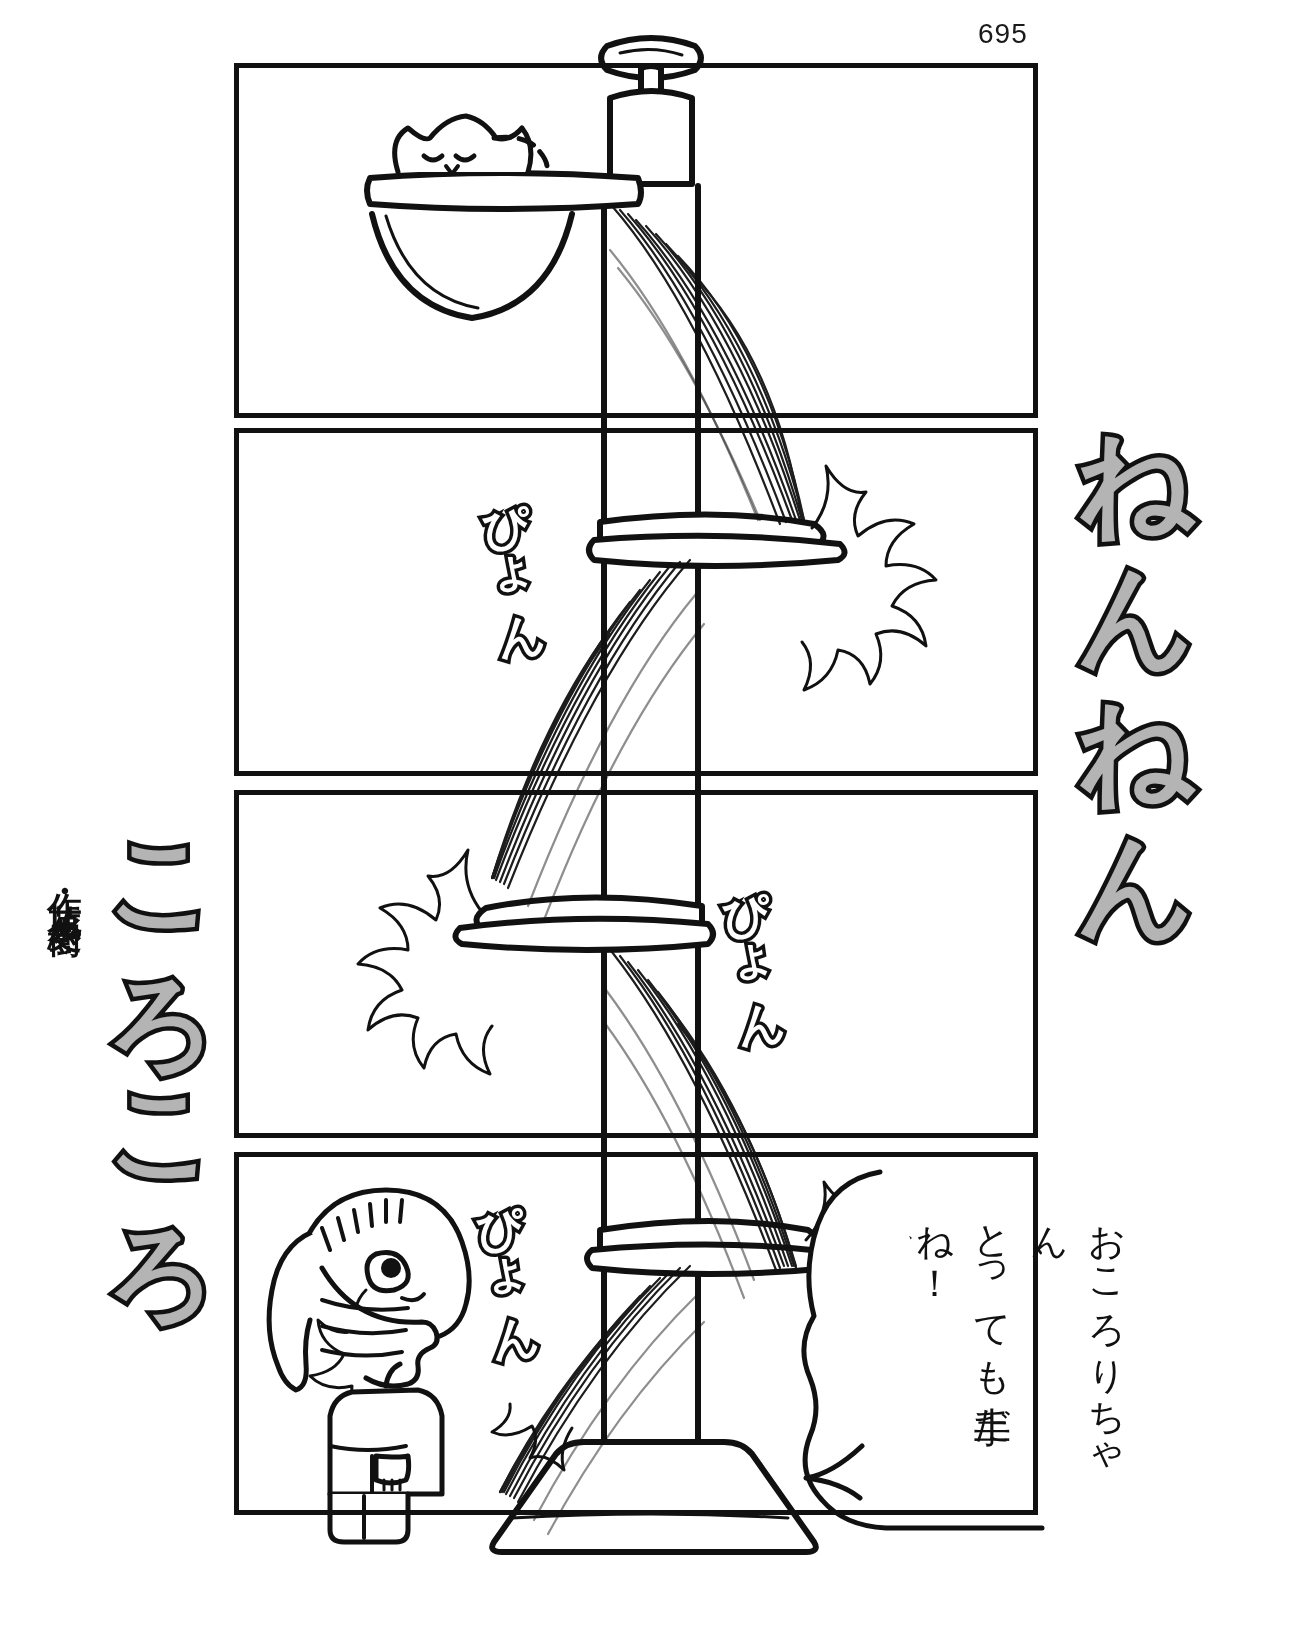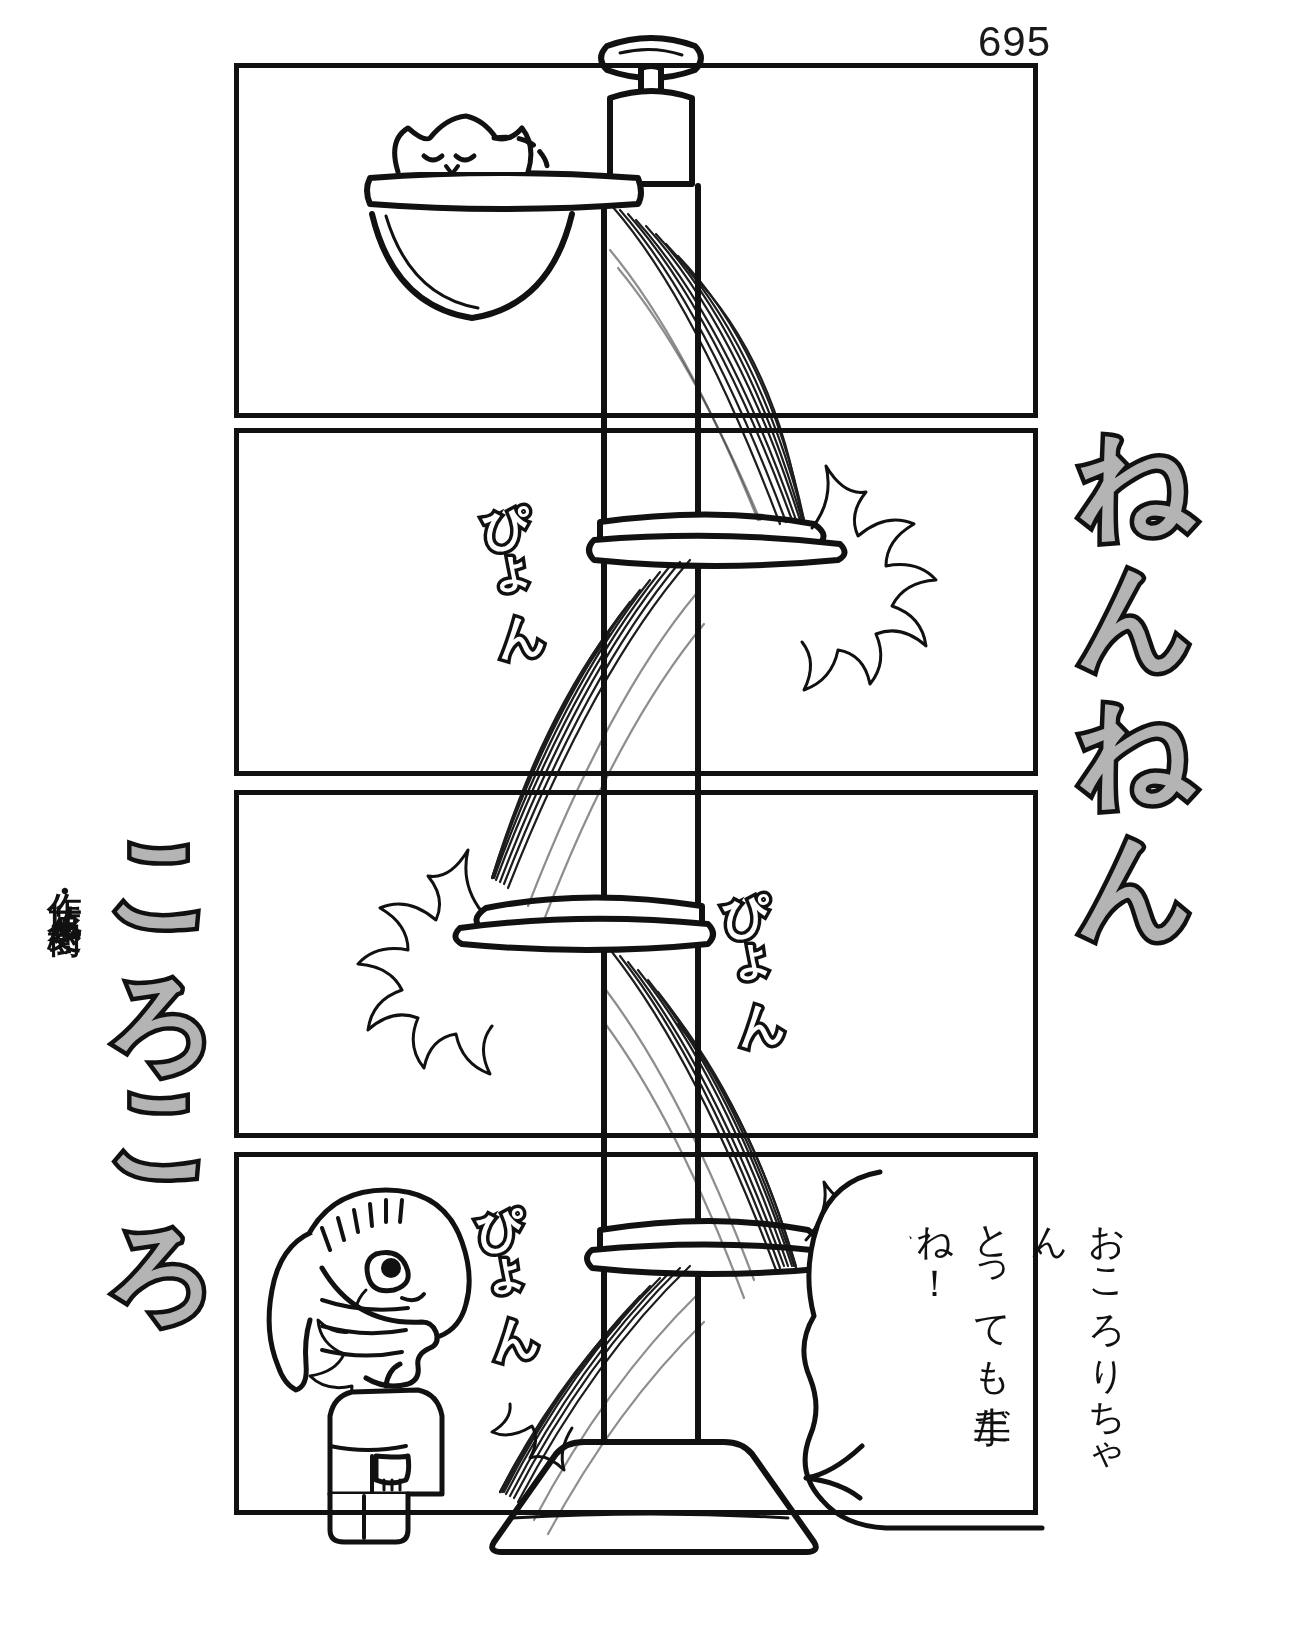--- a/index.html
+++ b/index.html
@@ -17,21 +17,21 @@
     background: #ffffff;
     overflow: hidden;
   }
 
   
   .page-number {
     position: absolute;
     top: 18px;
     left: 978px;
     font-family: "Liberation Sans", sans-serif;
-    font-size: 42px;
+    font-size: 28px;
     color: #1a1a1a;
     letter-spacing: 1px;
   }
 
   
   .panel {
     position: absolute;
     border: 5px solid #111111;
     background: transparent;
     box-sizing: border-box;

